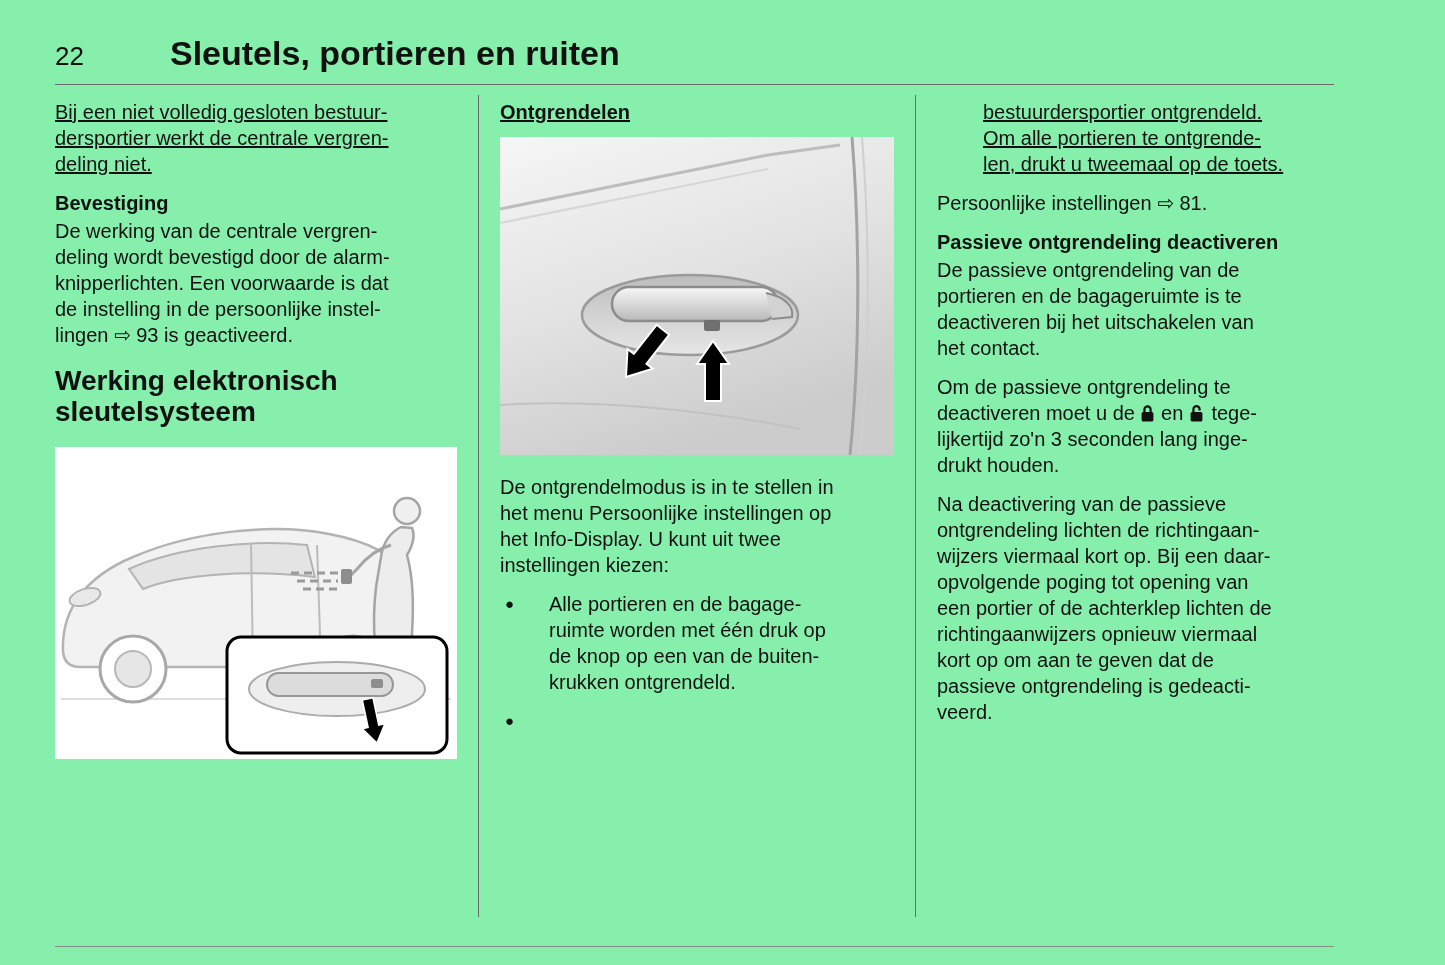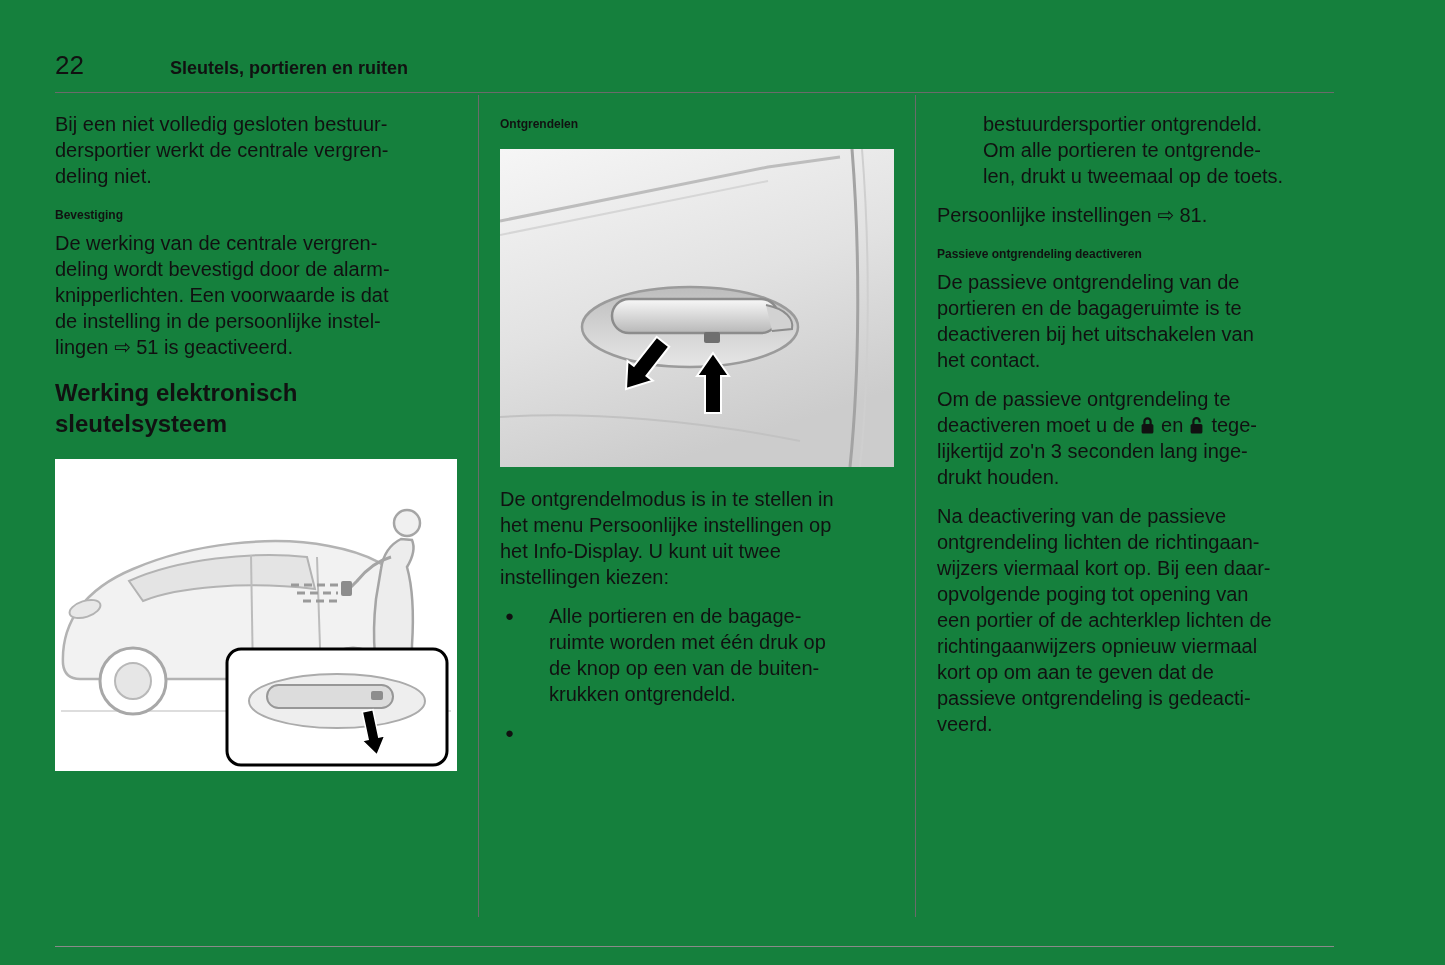--- a/index.html
+++ b/index.html
@@ -1,46 +1,46 @@
 <!DOCTYPE html>
 <html><head>
 <meta charset="utf-8">
 <style>
   html,body { margin:0; padding:0; background:#ffffff; }
   body {
     width:1445px; height:965px; position:relative; overflow:hidden;
     font-family:"Liberation Sans","DejaVu Sans",sans-serif;
     color:#111111;
   }
-  .page { position:absolute; inset:0; background:#15803d; }
+  .page { position:absolute; inset:0; background:#86efac; }
 
   
   .header {
     position:absolute; left:55px; top:34px; width:1279px;
     display:flex; align-items:baseline;
     border-bottom:1px solid #6b6b6b; padding-bottom:11px;
   }
   .page-number { font-size:26px; width:115px; }
-  .chapter-title { font-size:18px; font-weight:bold;margin-top:24px; }
+  .chapter-title { font-size:34px; font-weight:bold; }
 
   
   .content {
     position:absolute; left:55px; top:95px; width:1279px;
     display:flex; align-items:stretch; min-height:822px;
   }
   .col { font-size:20px; line-height:26px; }
   .col1 { width:402px; }
   .col2 { width:394px; }
   .col3 { width:400px; }
   .vrule { width:1px; background:#6b6b6b; margin:0 21px; }
 
   .para { margin:0 0 13px 0; white-space:pre-line; }
-  .h3 { font-size:12px; font-weight:bold; margin:7px 0 2px 0; white-space:pre-line; }
-  .h2 { font-size:24px; line-height:31px; font-weight:bold; margin:17px 0 20px 0; white-space:pre-line; }
-  .first { margin-top:16px; }
+  .h3 { font-size:20px; font-weight:bold; margin:7px 0 2px 0; white-space:pre-line; }
+  .h2 { font-size:28px; line-height:31px; font-weight:bold; margin:17px 0 20px 0; white-space:pre-line; }
+  .first { margin-top:4px;text-decoration:underline; }
 
   .bullet { display:flex; margin:0 0 13px 0; }
   .bullet-marker { width:44px; padding-left:5px; font-size:15px; line-height:26px; }
   .bullet-text { white-space:pre-line; flex:1; }
 
   .continuation { padding-left:46px; }
 
   .figure { display:block; }
   .figure1 { margin:13px 0 18px 0; }
   .figure2 { margin:12px 0 19px 0; }
@@ -67,21 +67,21 @@
 
     <div class="col col1">
       <p class="para first">Bij een niet volledig gesloten bestuur-
 dersportier werkt de centrale vergren-
 deling niet.</p>
       <div class="h3">Bevestiging</div>
       <p class="para">De werking van de centrale vergren-
 deling wordt bevestigd door de alarm-
 knipperlichten. Een voorwaarde is dat
 de instelling in de persoonlijke instel-
-lingen ⇨ 51 is geactiveerd.</p>
+lingen ⇨ 93 is geactiveerd.</p>
       <div class="h2">Werking elektronisch
 sleutelsysteem</div>
 
       <svg class="figure figure1" width="402" height="312" viewBox="0 0 402 312">
         <rect x="0" y="0" width="402" height="312" fill="#ffffff"></rect>
 
         <line x1="6" y1="252" x2="396" y2="252" stroke="#dddddd" stroke-width="2"></line>
 
         <path d="M8 205 C6 163 30 130 78 110 C138 84 218 76 274 87 C312 94 340 108 350 128 L355 205 C355 215 348 220 338 220 L25 220 C14 220 9 214 8 205 Z" fill="#f2f2f2" stroke="#b3b3b3" stroke-width="2.5"></path>
 

